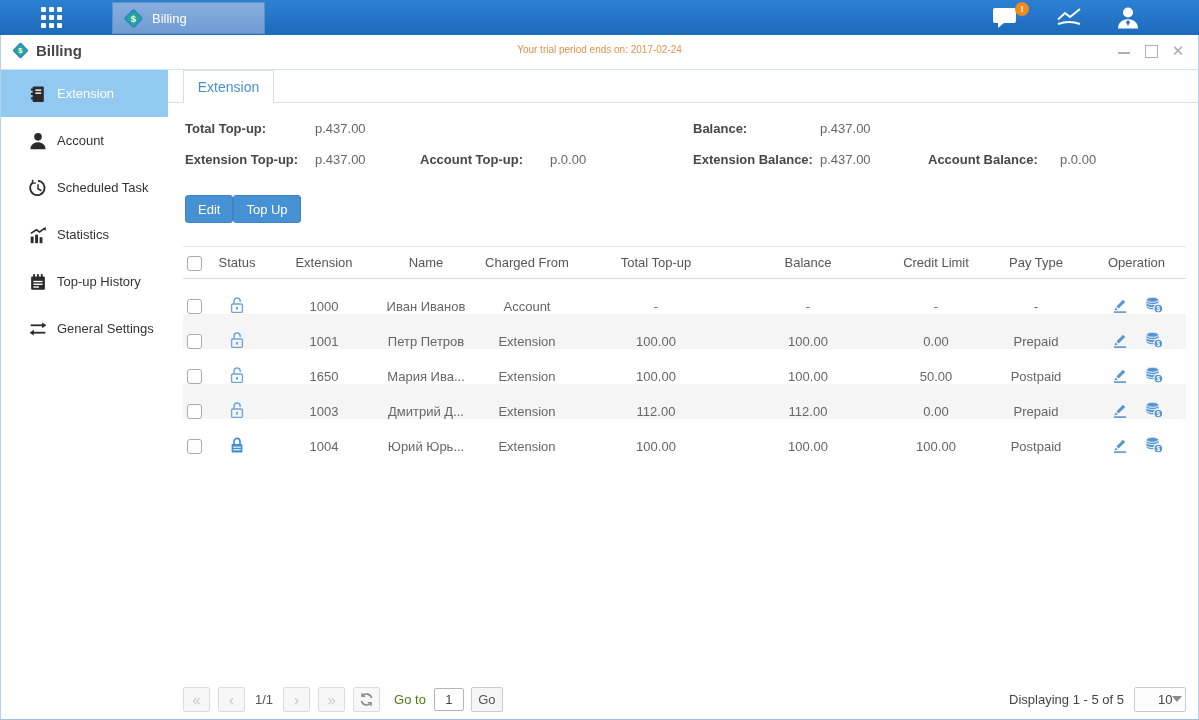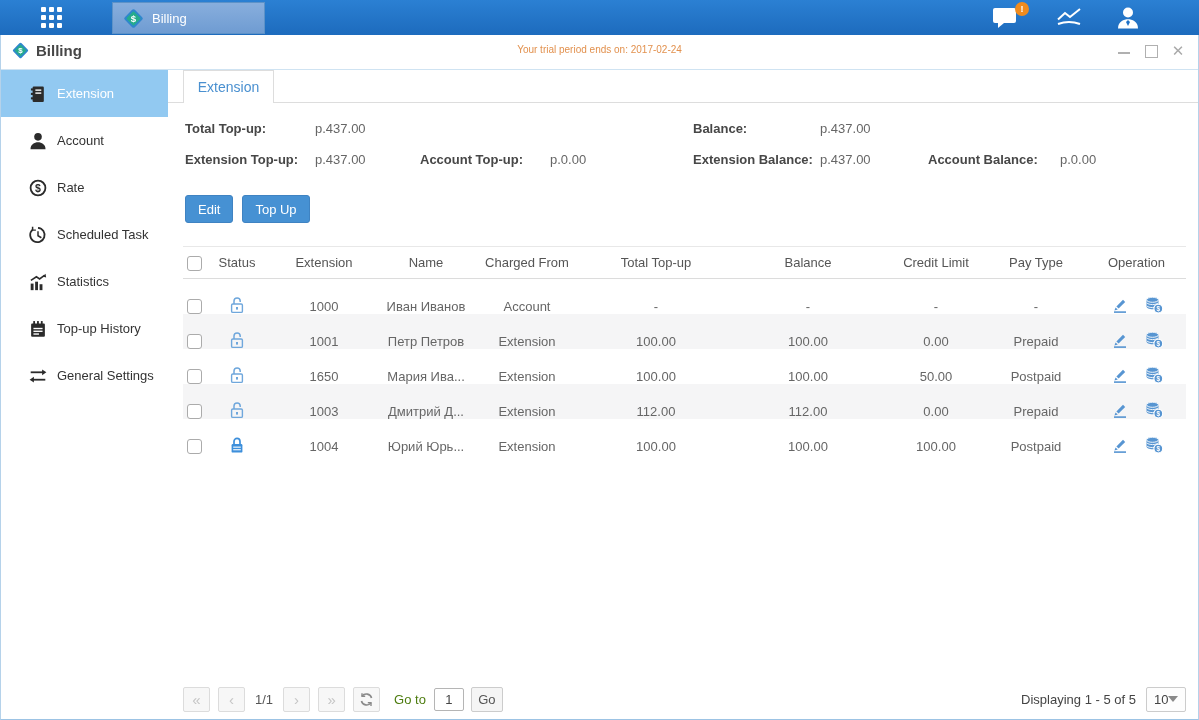--- a/index.html
+++ b/index.html
@@ -53,21 +53,21 @@
   .tab { width:91px; height:33px; margin-left:15px; background:#fff; border:1px solid #ddd; border-bottom:none;
          position:relative; top:1px; display:flex; align-items:center; justify-content:center;
          color:#4a90d0; font-size:14px; cursor:pointer; }
 
   .summary { position:relative; height:78px; }
   .sum { position:absolute; white-space:nowrap; }
   .slab { font-weight:bold; color:#474747; }
   .sval { color:#666; }
   .r1 { top:18px; } .r2 { top:49px; }
 
-  .btnrow { margin:14px 0 0 17px; display:flex; gap:9px; }
+  .btnrow { margin:14px 0 0 17px; display:flex; }
   .btn { background:#4691d3; color:#fff; border:1px solid #3f83c2; border-radius:3px;
          height:28px; padding:0 12px; font-size:13px; display:flex; align-items:center; cursor:pointer; }
 
   
   .table { margin:23px 13px 0 15px; width:1003px; }
   .thead { display:flex; height:33px; align-items:center; border-top:1px solid #e8e8e8;
            border-bottom:1px solid #dcdcdc; color:#555; }
   .trow { display:flex; height:35px; align-items:flex-end; color:#666; }
   .trow.striped { background:#f5f5f6; }
   .c { text-align:center; overflow:hidden; white-space:nowrap; }
@@ -87,22 +87,22 @@
   .pgbtn { width:27px; height:25px; background:#f7f7f7; border:1px solid #dcdcdc; border-radius:2px;
            display:flex; align-items:center; justify-content:center; color:#c5c5c5; font-size:15px;
            margin-right:8px; cursor:pointer; }
   .pgtext { color:#555; margin:0 10px 0 2px; }
   .goto { color:#4d7c0f; margin:0 8px 0 6px; }
   .goto-input { width:30px; height:23px; border:1px solid #b5b5b5; border-radius:2px; text-align:center;
                 font-size:13px; color:#444; font-family:"Liberation Sans",sans-serif; }
   .gobtn { margin-left:7px; width:32px; height:25px; background:#f5f5f5; border:1px solid #ccc; border-radius:2px;
            color:#555; display:flex; align-items:center; justify-content:center; cursor:pointer; }
   .pg-right { margin-left:auto; display:flex; align-items:center; color:#444; }
-  .pgsize { margin-left:10px; width:40px; height:25px; border:1px solid #ccc; border-radius:2px; background:#fdfdfd;
-            display:flex; align-items:center; padding:0 7px; cursor:pointer; color:#444; }
+  .pgsize { margin-left:10px; width:52px; height:25px; border:1px solid #ccc; border-radius:2px; background:#fdfdfd;
+            display:flex; align-items:center; padding:0 23px; cursor:pointer; color:#444; }
   .caret { margin-left:auto; width:0; height:0; border-left:5px solid transparent; border-right:5px solid transparent;
            border-top:6px solid #8a8a8a; }
   .refresh-icon { width:15px; height:15px; color:#8a8a8a; }
 </style>
 </head>
 <body>
 
 <svg width="0" height="0" style="position:absolute">
 <defs>
   <g id="i-diamond">
@@ -258,26 +258,20 @@
     <svg class="sicon" viewBox="0 0 17 17">
         <use href="#i-extension"></use>
       </svg>
     <span class="slabel">Extension</span>
   </div>
   <div class="side-item">
     <svg class="sicon" viewBox="0 0 17 17">
         <use href="#i-account"></use>
       </svg>
     <span class="slabel">Account</span>
-  </div>
-  <div class="side-item">
-    <svg class="sicon" viewBox="0 0 17 17">
-        <use href="#i-rate"></use>
-      </svg>
-    <span class="slabel">Rate</span>
   </div>
   <div class="side-item">
     <svg class="sicon" viewBox="0 0 17 17">
         <use href="#i-scheduled"></use>
       </svg>
     <span class="slabel">Scheduled Task</span>
   </div>
   <div class="side-item">
     <svg class="sicon" viewBox="0 0 17 17">
         <use href="#i-statistics"></use>

